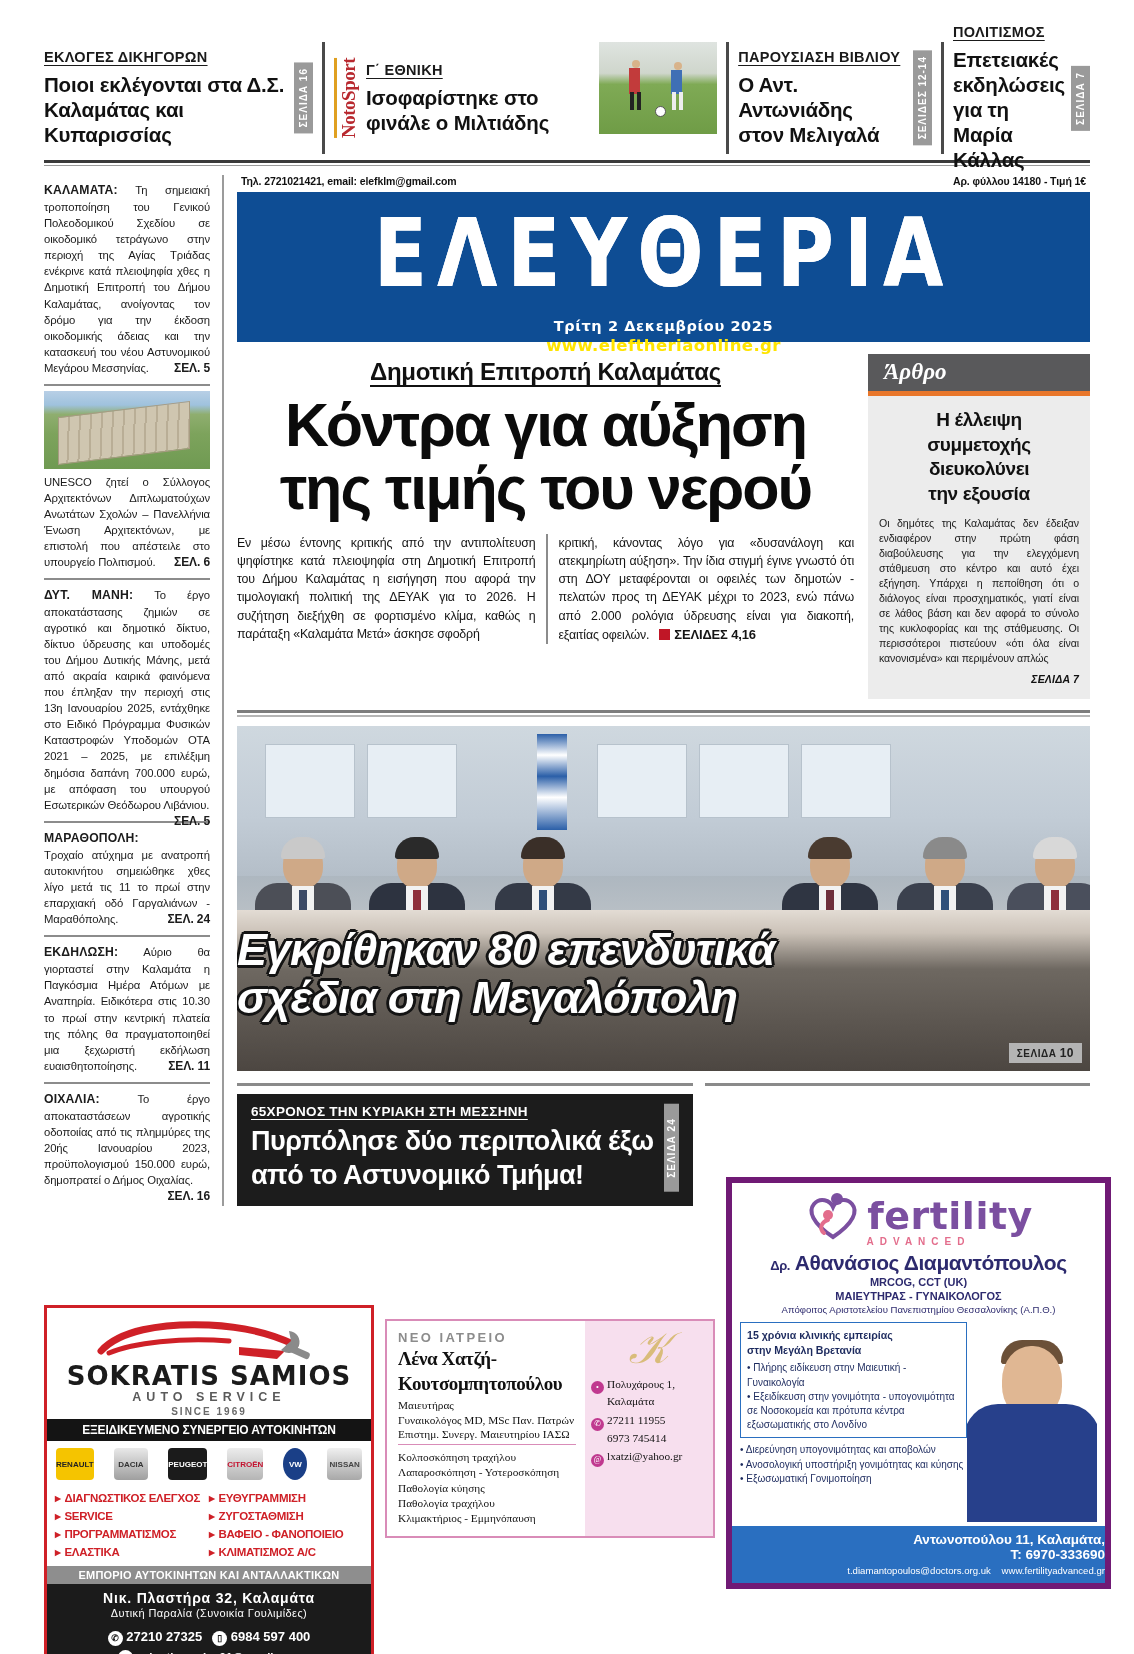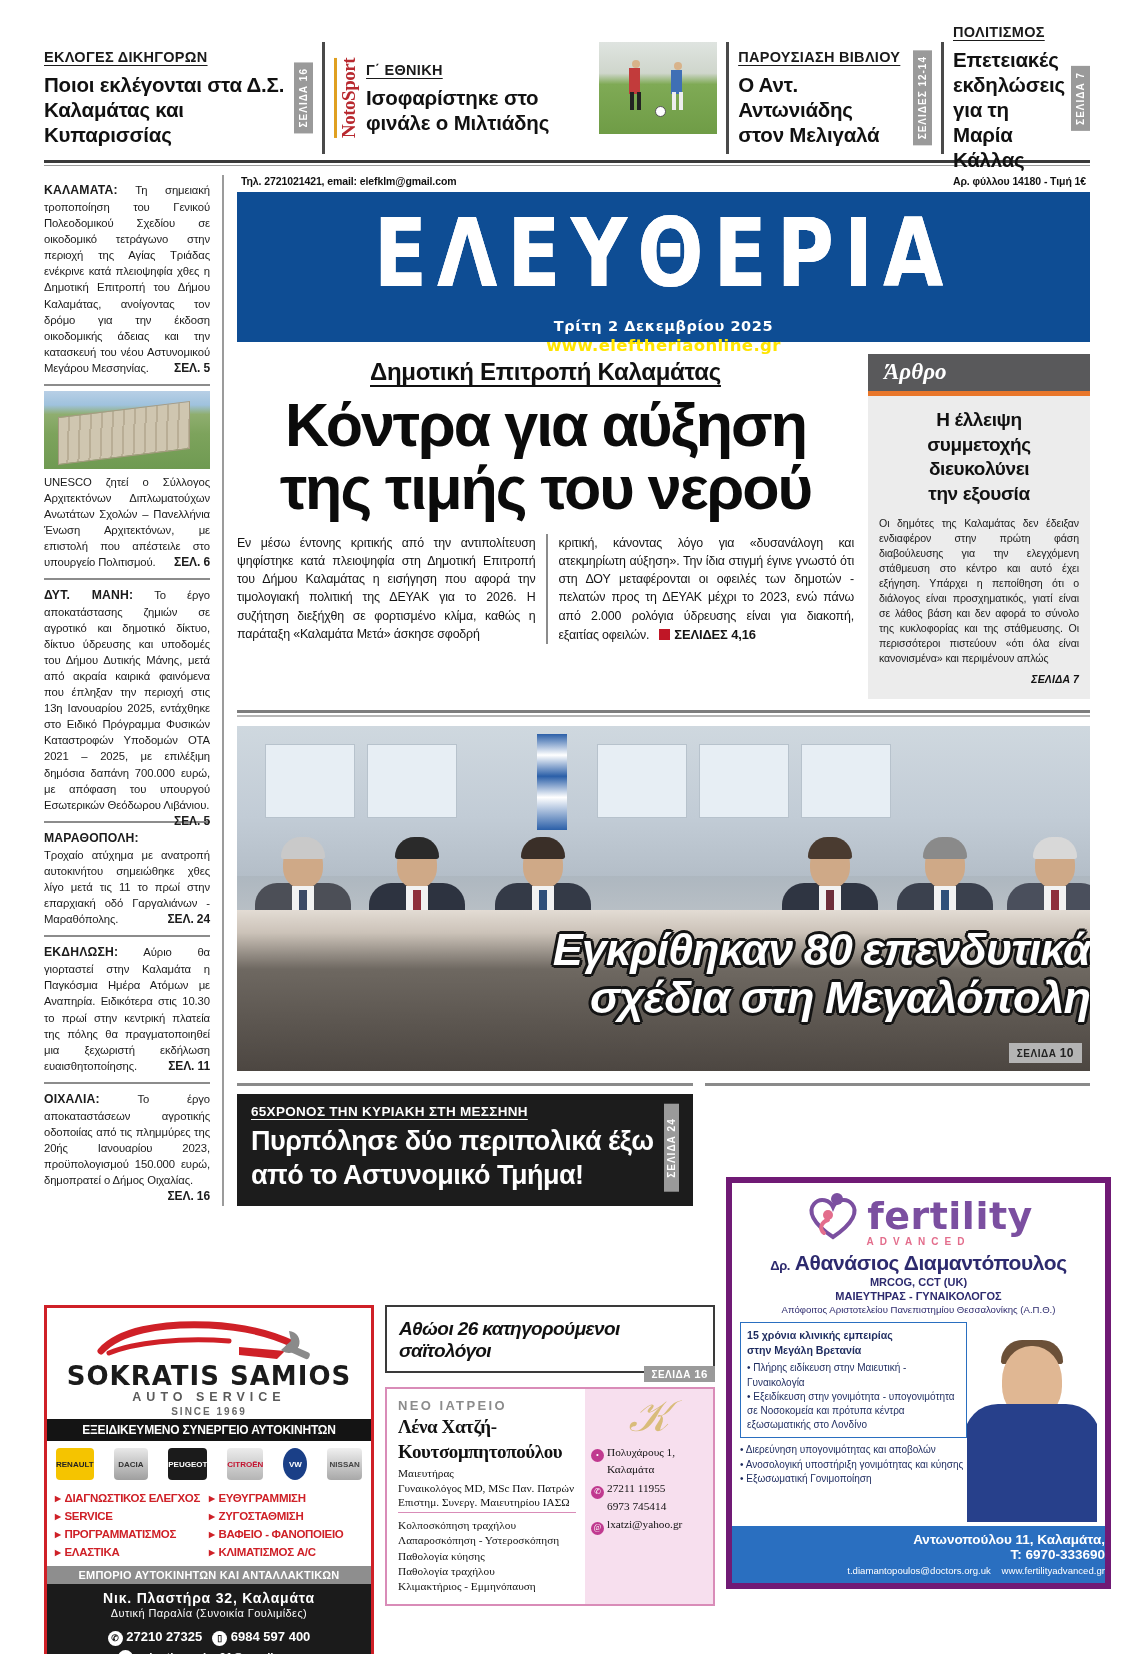--- a/index.html
+++ b/index.html
@@ -110,21 +110,21 @@
     background:linear-gradient(180deg,#e3dcd4 0%,#cbc2b8 15%,#6e6861 38%,#4c4641 100%);
     transform:perspective(500px) rotateX(11deg);}
   .person{position:absolute;bottom:96px;}
   .head{width:40px;height:46px;border-radius:48% 48% 44% 44%;background:#cfa987;margin:0 auto;}
   .hair{position:absolute;left:50%;transform:translateX(-50%);top:-5px;width:44px;height:22px;
         border-radius:22px 22px 3px 3px;}
   .torso{width:96px;height:92px;border-radius:22px 22px 0 0;margin-top:-5px;}
   .shirt{position:absolute;left:50%;transform:translateX(-50%);top:44px;width:22px;height:52px;
          background:#f2f2f2;}
   .tie{position:absolute;left:50%;transform:translateX(-50%);top:48px;width:8px;height:44px;}
-  .feat-overlay{position:absolute;left:0;right:0;bottom:48px;text-align:right;}
+  .feat-overlay{position:absolute;left:0;right:0;bottom:48px;text-align:left;}
   .feat-title{font-size:45px;font-weight:700;font-style:italic;color:#fff;line-height:1.08;
     letter-spacing:-1px;
     text-shadow:-2px -2px 0 #141414,2px -2px 0 #141414,-2px 2px 0 #141414,2px 2px 0 #141414,
                 0 3px 0 #141414,3px 0 0 #141414,-3px 0 0 #141414,0 -3px 0 #141414;}
   .feat-pagetag{position:absolute;right:8px;bottom:8px;background:#b4b4b4;color:#222;
                 font-size:10px;font-weight:700;padding:3px 8px;letter-spacing:.5px;}
   .feat-pagetag b{font-size:12px;}
 
   
   .row2{display:flex;margin-top:12px;}
@@ -542,27 +542,20 @@
           <span><span class="ic">✆</span> <span>27210 27325</span></span>
           <span><span class="ic">▯</span> <span>6984 597 400</span></span>
         </div>
         <div class="scrow" style="font-size:11.5px;">
           <span><span class="ic">@</span> <span>sokratissamios91@gmail.com</span></span>
         </div>
       </div>
     </div>
 
     <div class="ad-mid">
-      <div class="athooi">
-        <div class="athooi-t">Αθώοι 26 κατηγορούμενοι σαϊτολόγοι</div>
-        <div class="athooi-tag">
-          <span>ΣΕΛΙΔΑ</span>
-          <b>16</b>
-        </div>
-      </div>
 
       <div class="ad-lena">
         <div class="lena-l">
           <div class="lena-neo">ΝΕΟ ΙΑΤΡΕΙΟ</div>
           <div class="lena-name">Λένα Χατζή-</div>
           <div class="lena-name">Κουτσομπητοπούλου</div>
           <div class="lena-role">
             <div>Μαιευτήρας</div>
             <div>Γυναικολόγος MD, MSc Παν. Πατρών</div>
             <div>Επιστημ. Συνεργ. Μαιευτηρίου ΙΑΣΩ</div>

